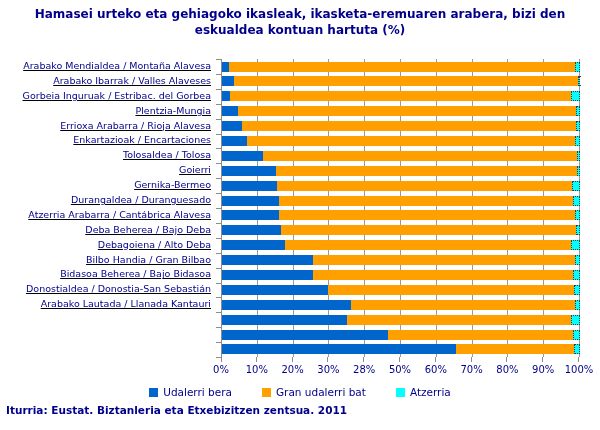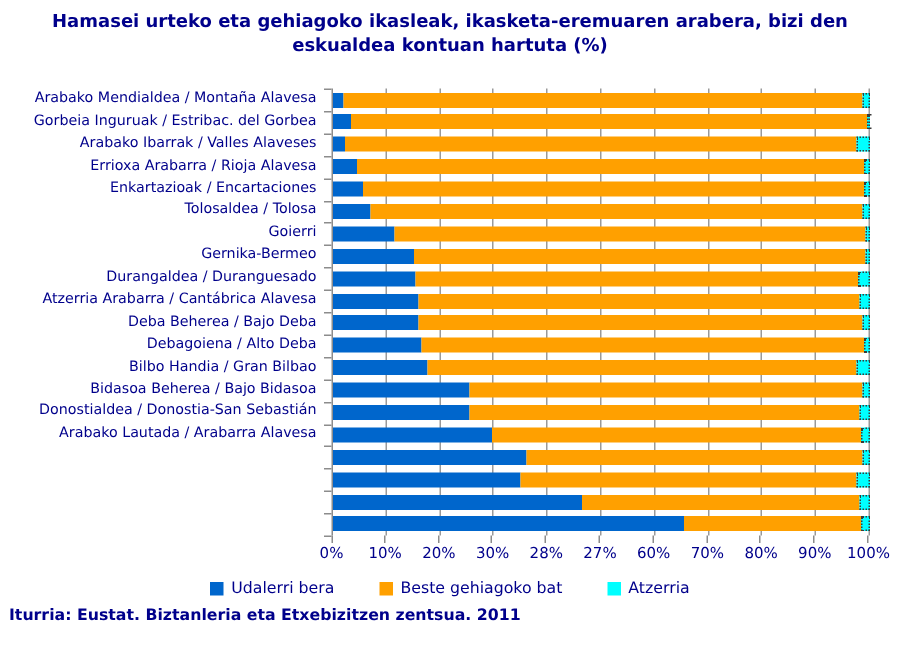--- a/index.html
+++ b/index.html
@@ -15,21 +15,21 @@
   #plot{
     position:absolute;left:221px;top:59px;width:358px;height:298px;
     border-left:1px solid #8C8C8C;
   }
   .gridline{position:absolute;top:0;bottom:0;width:1px;background:#9A9A9A;z-index:0;}
   .bar-row{position:relative;width:100%;height:14.9px;z-index:1;}
   .bar{position:absolute;left:0;top:2.5px;height:10px;width:100%;display:flex;}
   .seg{height:100%;}
   .seg.dotted{box-sizing:border-box;border:1px dotted #3a3a3a;}
   
-  #cat-labels{position:absolute;left:0;top:59px;width:216px;height:298px;}
+  #cat-labels{position:absolute;left:0;top:59px;width:216px;height:298px;text-decoration:underline;}
   .cat-label{
     height:14.9px;line-height:14.9px;text-align:right;padding-right:5px;
     font-size:9.5px;color:#00008B;white-space:nowrap;
   }
   
   #left-ticks{position:absolute;left:216px;top:59px;width:5px;height:299px;}
   .ltick{position:absolute;left:0;width:5px;height:1px;background:#8C8C8C;}
   
   #x-ticks{position:absolute;left:221px;top:357px;width:358px;height:5px;}
   .xtick{position:absolute;top:0;width:1px;height:5px;background:#8C8C8C;}
@@ -49,35 +49,36 @@
   }
 </style>
 </head>
 <body>
 
 <div id="stage">
   <h1 class="chart-title">Hamasei urteko eta gehiagoko ikasleak, ikasketa-eremuaren arabera, bizi den eskualdea kontuan hartuta (%)</h1>
 
   <div id="cat-labels">
       <div class="cat-label">Arabako Mendialdea / Montaña Alavesa</div>
+      <div class="cat-label">Arabako Ibarrak / Valles Alaveses</div>
       <div class="cat-label">Gorbeia Inguruak / Estribac. del Gorbea</div>
-      <div class="cat-label">Arabako Ibarrak / Valles Alaveses</div>
+      <div class="cat-label">Plentzia-Mungia</div>
       <div class="cat-label">Errioxa Arabarra / Rioja Alavesa</div>
       <div class="cat-label">Enkartazioak / Encartaciones</div>
       <div class="cat-label">Tolosaldea / Tolosa</div>
       <div class="cat-label">Goierri</div>
       <div class="cat-label">Gernika-Bermeo</div>
       <div class="cat-label">Durangaldea / Duranguesado</div>
       <div class="cat-label">Atzerria Arabarra / Cantábrica Alavesa</div>
       <div class="cat-label">Deba Beherea / Bajo Deba</div>
       <div class="cat-label">Debagoiena / Alto Deba</div>
       <div class="cat-label">Bilbo Handia / Gran Bilbao</div>
       <div class="cat-label">Bidasoa Beherea / Bajo Bidasoa</div>
       <div class="cat-label">Donostialdea / Donostia-San Sebastián</div>
-      <div class="cat-label">Arabako Lautada / Arabarra Alavesa</div>
+      <div class="cat-label">Arabako Lautada / Llanada Kantauri</div>
     </div>
   <div id="left-ticks">
       <div class="ltick" style="top: 0px;"></div>
       <div class="ltick" style="top: 14.9px;"></div>
       <div class="ltick" style="top: 29.8px;"></div>
       <div class="ltick" style="top: 44.7px;"></div>
       <div class="ltick" style="top: 59.6px;"></div>
       <div class="ltick" style="top: 74.5px;"></div>
       <div class="ltick" style="top: 89.4px;"></div>
       <div class="ltick" style="top: 104.3px;"></div>
@@ -261,36 +262,36 @@
       <div class="xtick" style="left: calc(80% - 1px);"></div>
       <div class="xtick" style="left: calc(90% - 1px);"></div>
       <div class="xtick" style="left: calc(100% - 1px);"></div>
     </div>
   <div id="x-labels">
       <div class="xlabel" style="left: 0%;">0%</div>
       <div class="xlabel" style="left: 10%;">10%</div>
       <div class="xlabel" style="left: 20%;">20%</div>
       <div class="xlabel" style="left: 30%;">30%</div>
       <div class="xlabel" style="left: 40%;">28%</div>
-      <div class="xlabel" style="left: 50%;">27%</div>
+      <div class="xlabel" style="left: 50%;">50%</div>
       <div class="xlabel" style="left: 60%; text-align: center;">60%</div>
       <div class="xlabel" style="left: 70%;">70%</div>
       <div class="xlabel" style="left: 80%;">80%</div>
       <div class="xlabel" style="left: 90%;">90%</div>
       <div class="xlabel" style="left: 100%;">100%</div>
     </div>
 
   <div id="legend">
       <div class="legend-item">
         <span class="legend-swatch" style="background: rgb(0, 102, 204);"></span>
         <span>Udalerri bera</span>
       </div>
       <div class="legend-item">
         <span class="legend-swatch" style="background: rgb(255, 160, 0);"></span>
-        <span>Beste gehiagoko bat</span>
+        <span>Gran udalerri bat</span>
       </div>
       <div class="legend-item">
         <span class="legend-swatch" style="background: rgb(0, 255, 255);"></span>
         <span>Atzerria</span>
       </div>
     </div>
 
   <div class="chart-footer">Iturria: Eustat. Biztanleria eta Etxebizitzen zentsua. 2011</div>
 </div>
 

